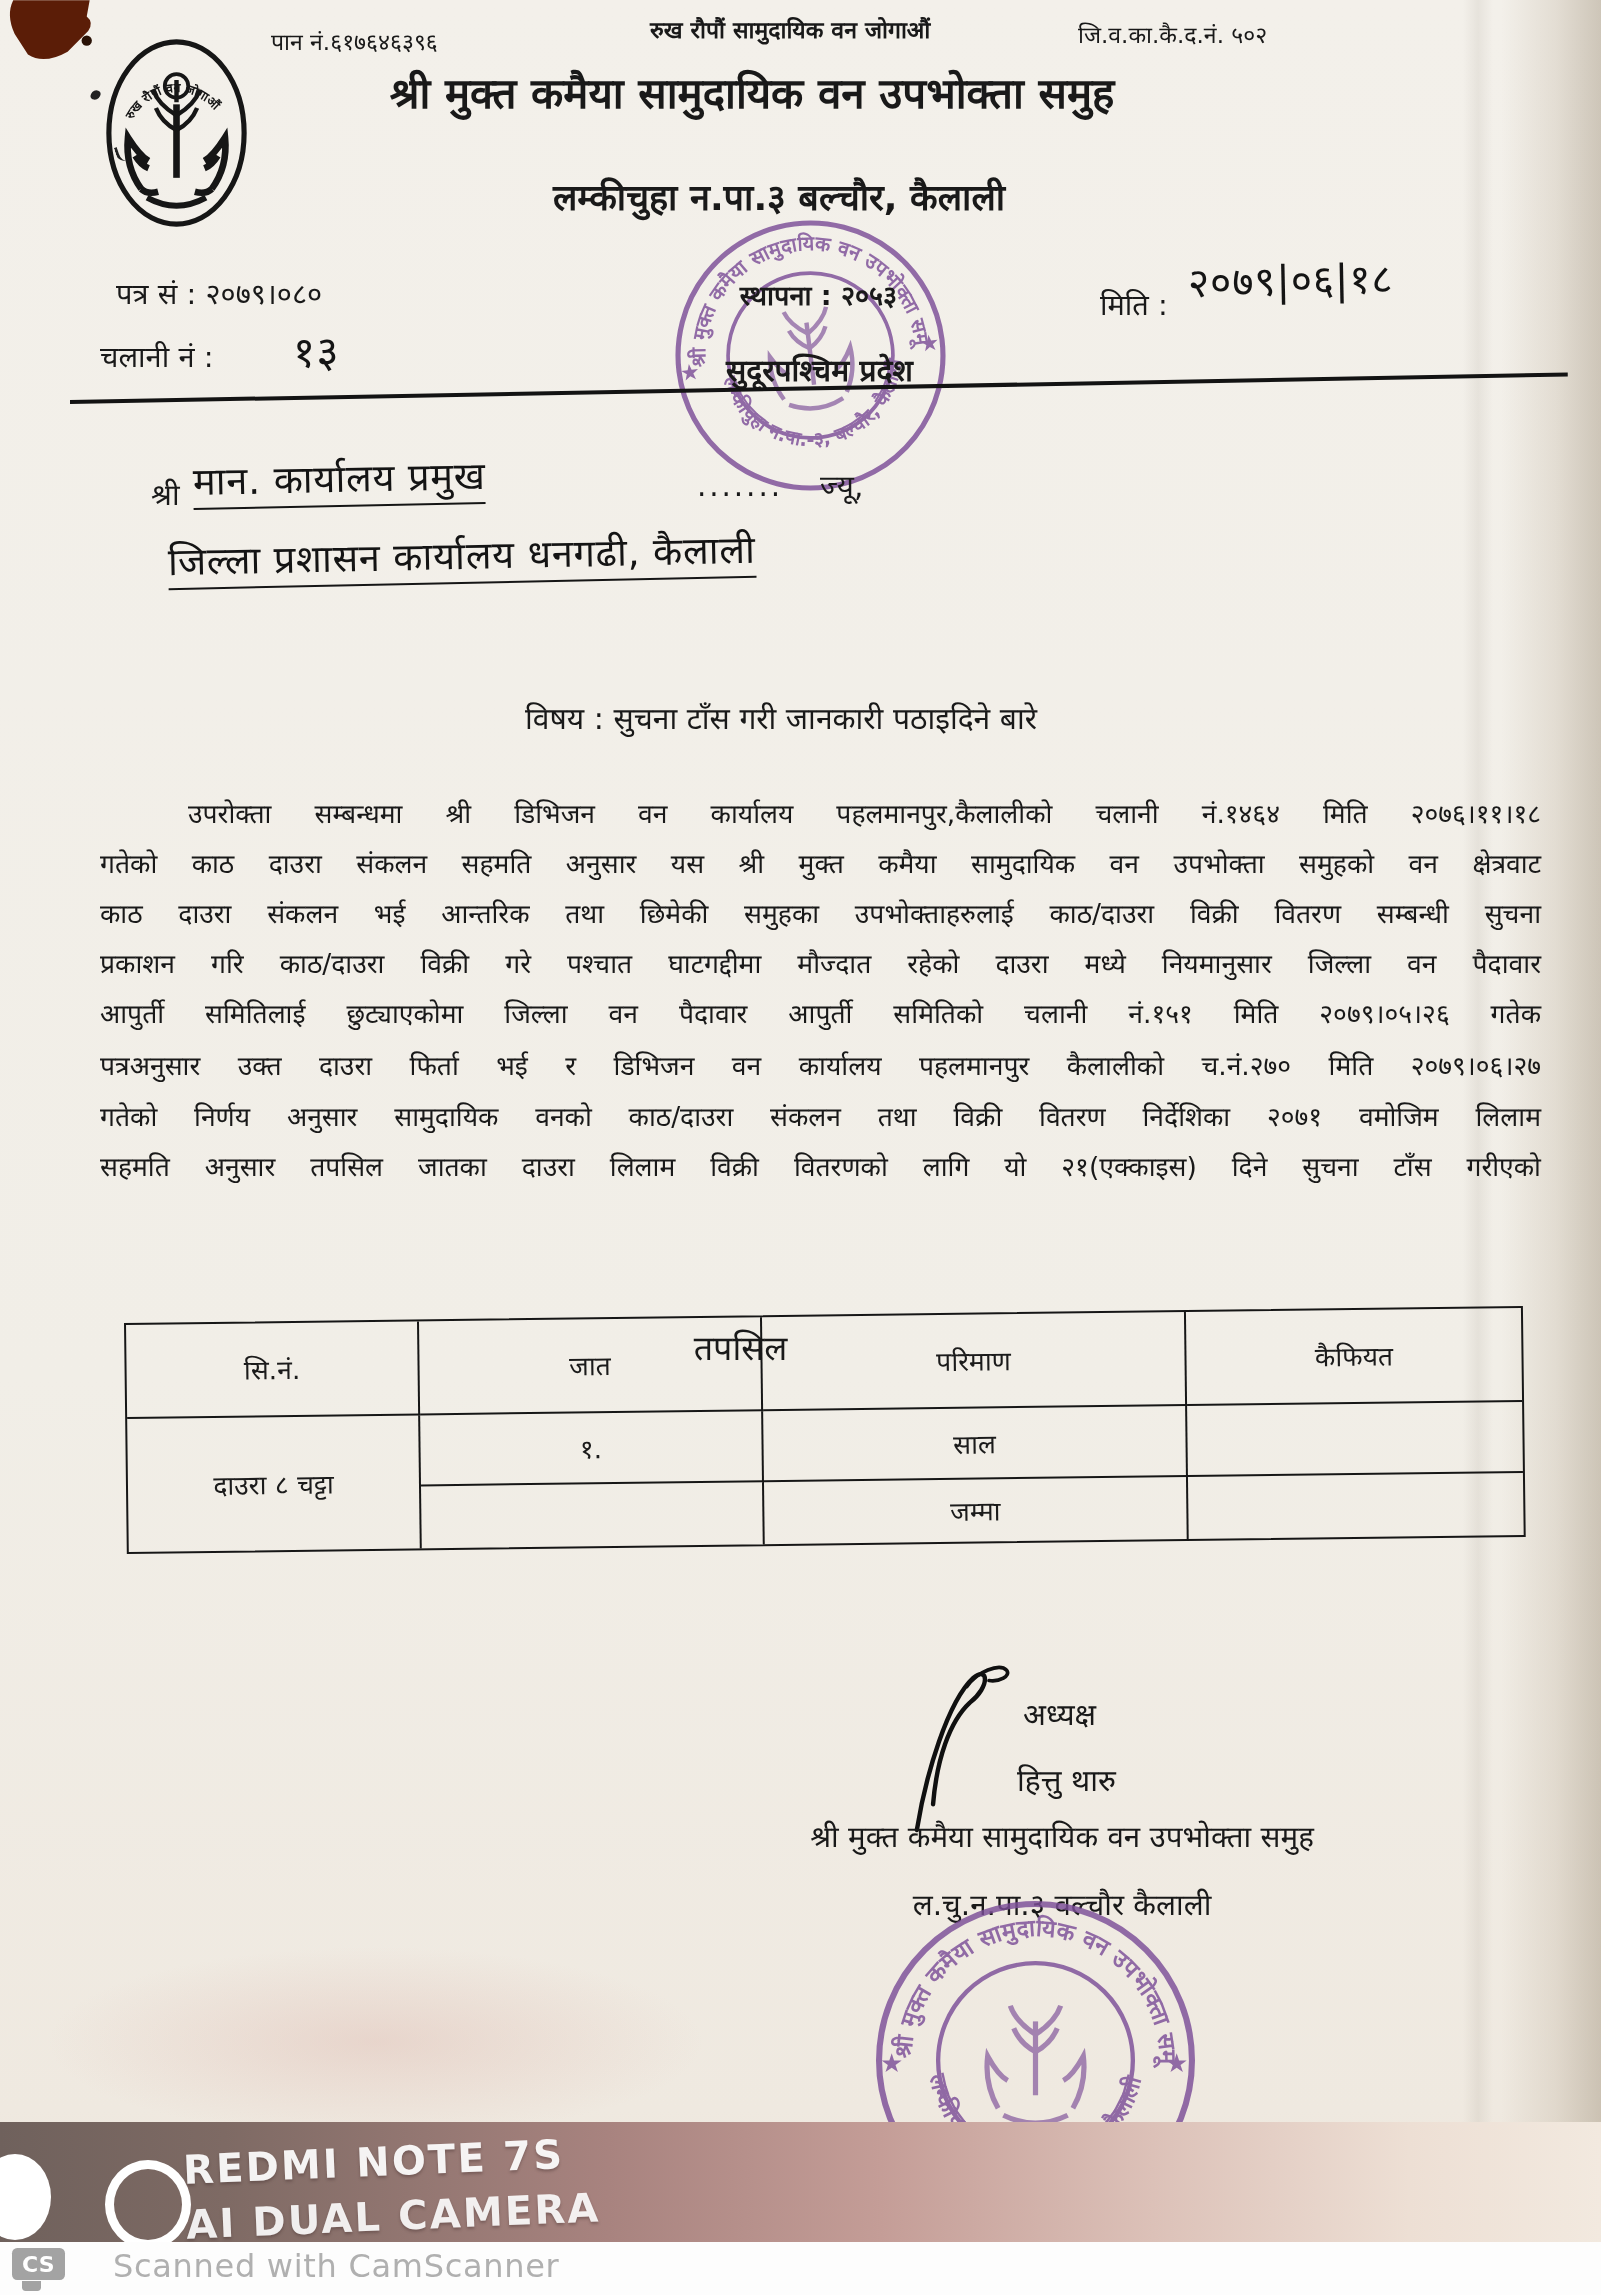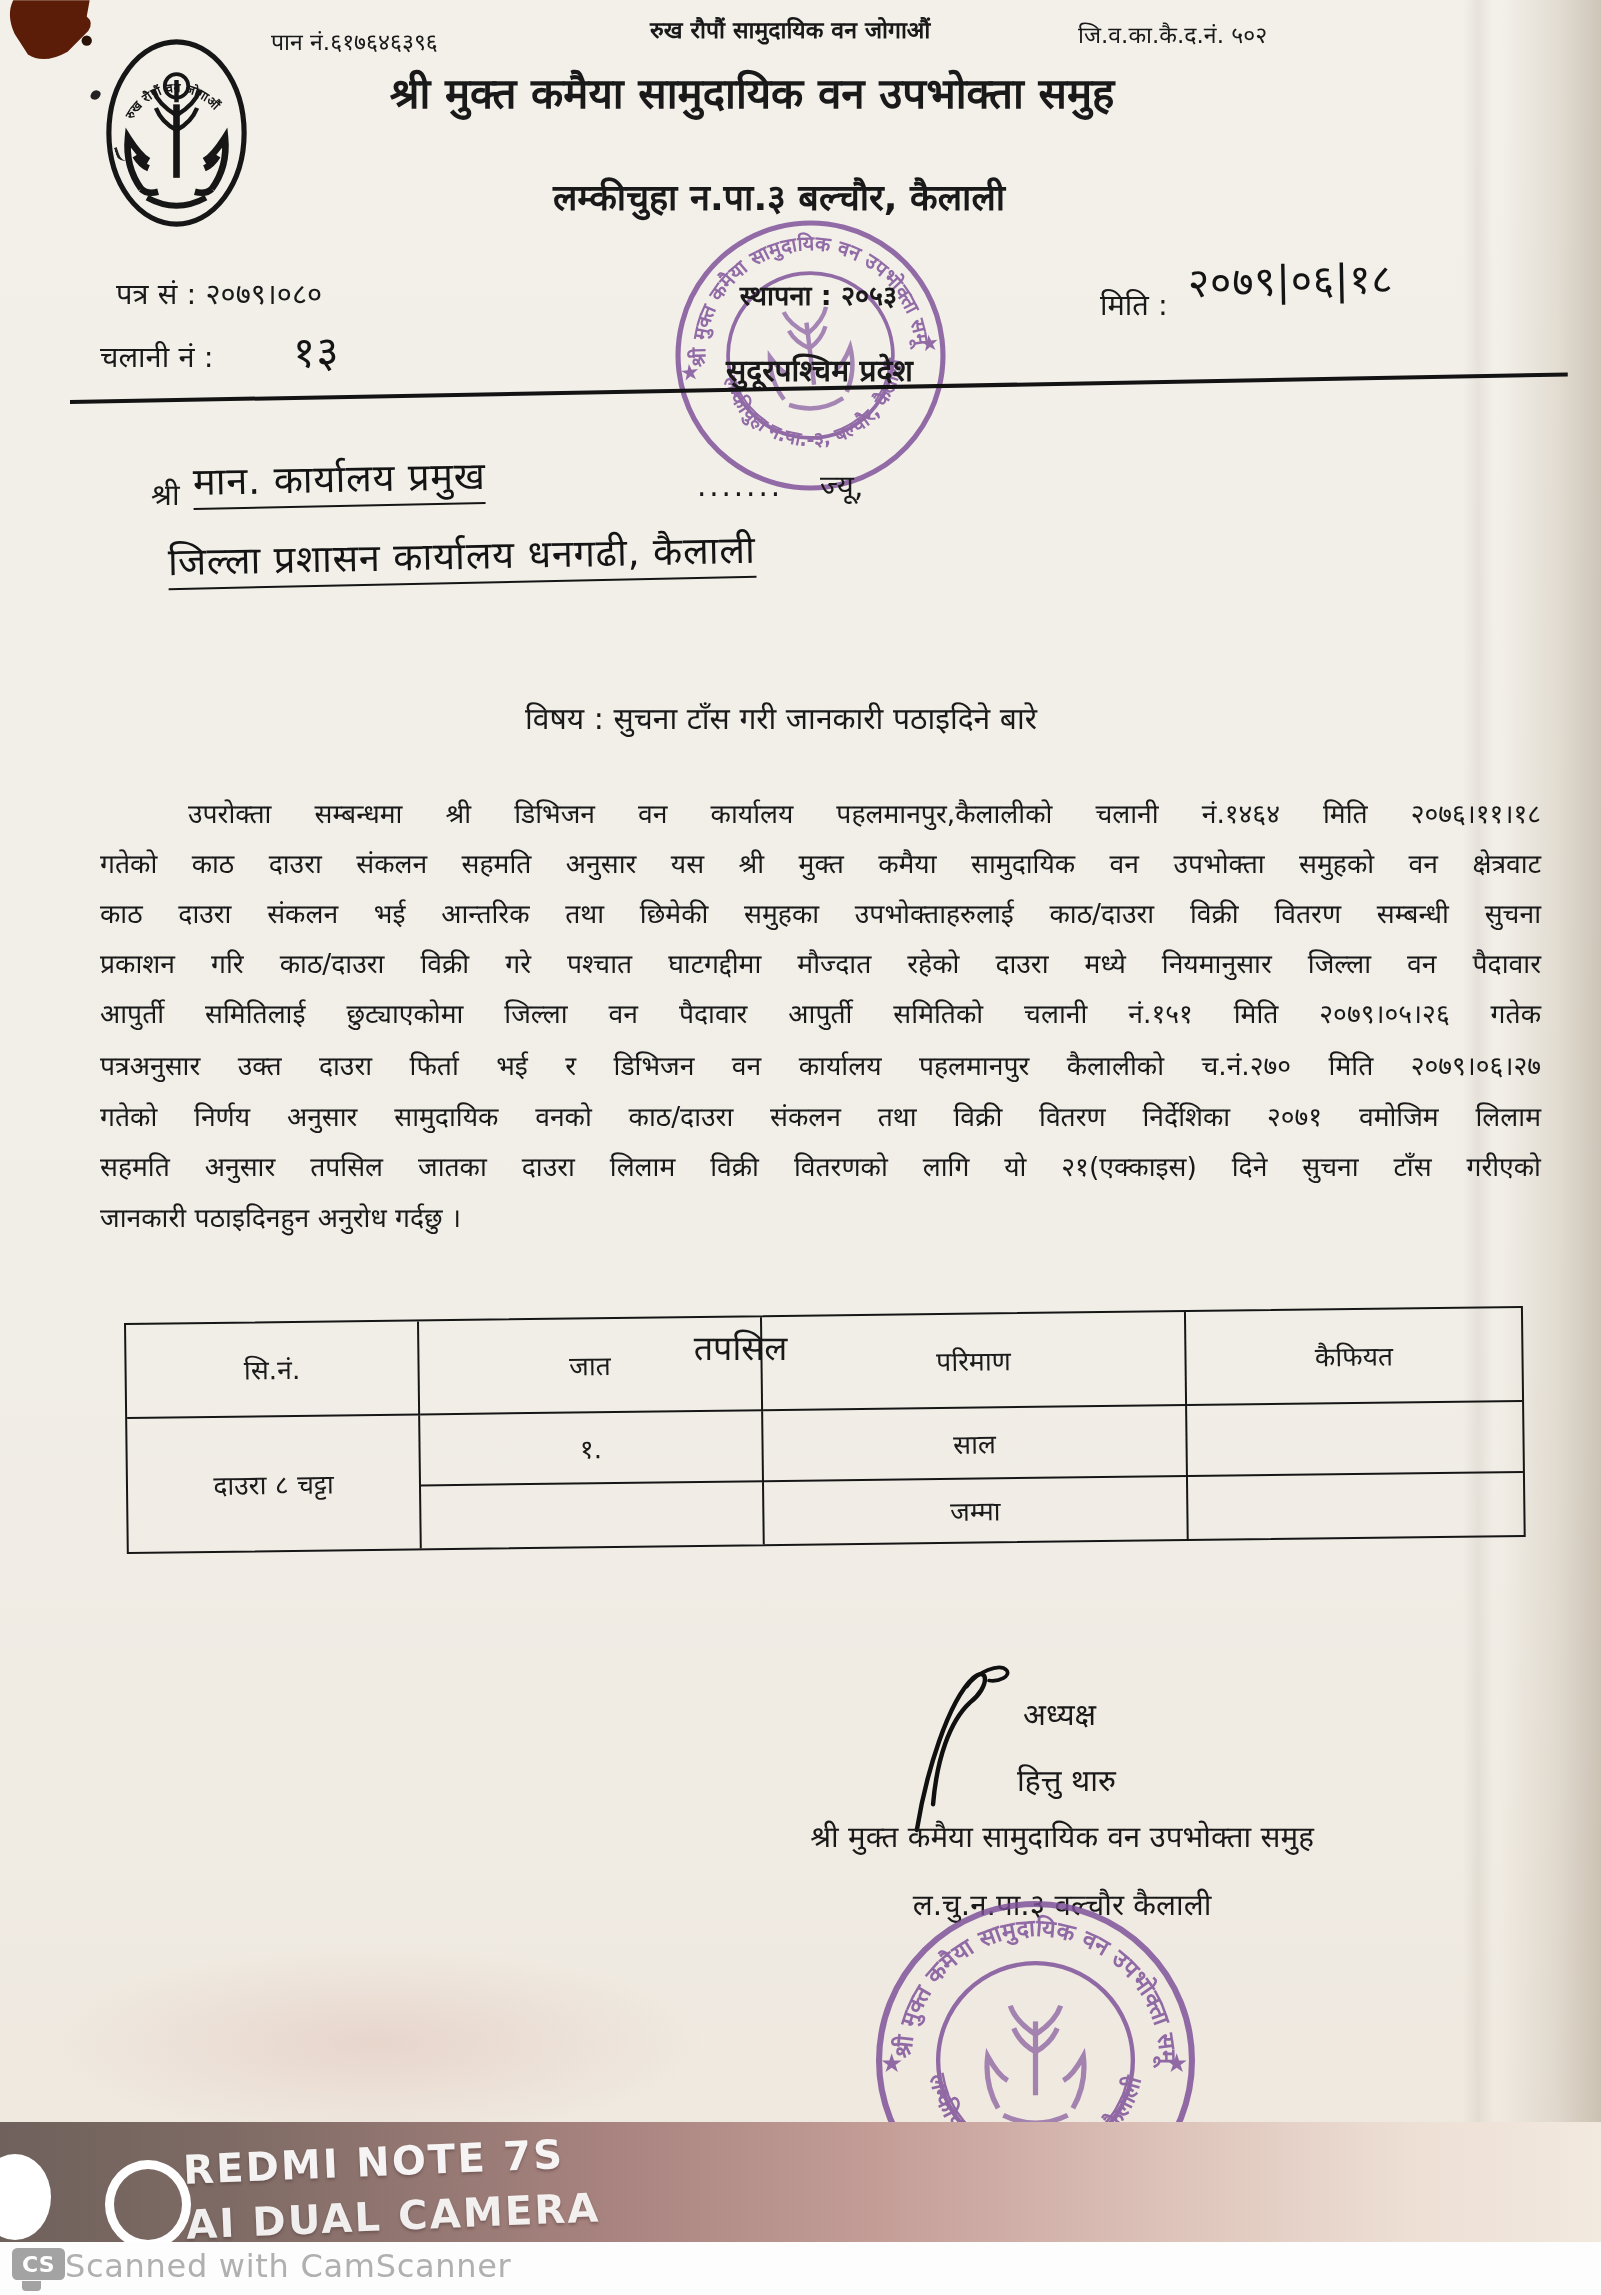--- a/index.html
+++ b/index.html
@@ -135,21 +135,20 @@
   <div class="abs printed center" style="left:383px;top:697px;width:796px;font-size:30px;font-weight:normal;">विषय : सुचना टाँस गरी जानकारी पठाइदिने बारे</div>
 
   <div class="abs printed body-line" style="left:188px;top:798px;width:1353px;">उपरोक्ता सम्बन्धमा श्री डिभिजन वन कार्यालय पहलमानपुर,कैलालीको चलानी नं.१४६४ मिति २०७६।११।१८</div>
   <div class="abs printed body-line" style="left:100px;top:848px;">गतेको काठ दाउरा संकलन सहमति अनुसार यस श्री मुक्त कमैया सामुदायिक वन उपभोक्ता समुहको वन क्षेत्रवाट</div>
   <div class="abs printed body-line" style="left:100px;top:948px;">प्रकाशन गरि काठ/दाउरा विक्री गरे पश्चात घाटगद्दीमा मौज्दात रहेको दाउरा मध्ये नियमानुसार जिल्ला वन पैदावार</div>
   <div class="abs printed body-line" style="left:100px;top:898px;">काठ दाउरा संकलन भई आन्तरिक तथा छिमेकी समुहका उपभोक्ताहरुलाई काठ/दाउरा विक्री वितरण सम्बन्धी सुचना</div>
   <div class="abs printed body-line" style="left:100px;top:998px;">आपुर्ती समितिलाई छुट्याएकोमा जिल्ला वन पैदावार आपुर्ती समितिको चलानी नं.१५१ मिति २०७९।०५।२६ गतेक</div>
   <div class="abs printed body-line" style="left:100px;top:1050px;">पत्रअनुसार उक्त दाउरा फिर्ता भई र डिभिजन वन कार्यालय पहलमानपुर कैलालीको च.नं.२७० मिति २०७९।०६।२७</div>
   <div class="abs printed body-line" style="left:100px;top:1101px;">गतेको निर्णय अनुसार सामुदायिक वनको काठ/दाउरा संकलन तथा विक्री वितरण निर्देशिका २०७१ वमोजिम लिलाम</div>
   <div class="abs printed body-line" style="left:100px;top:1151px;">सहमति अनुसार तपसिल जातका दाउरा लिलाम विक्री वितरणको लागि यो २१(एक्काइस) दिने सुचना टाँस गरीएको</div>
-  <div class="abs printed body-line body-line-last" style="left:100px;top:1202px;">जानकारी पठाइदिनहुन अनुरोध गर्दछु ।</div>
 
   <div class="abs printed center" style="left:630px;top:1324px;width:221px;font-size:34px;">तपसिल</div>
 
   <div class="abs tbl">
     <div class="cell">सि.नं.</div>
     <div class="cell">जात</div>
     <div class="cell">परिमाण</div>
     <div class="cell noR">कैफियत</div>
 
     <div class="cell">१.</div>
@@ -196,16 +195,16 @@
 
   <div class="abs band" style="z-index:5;"></div>
   <div class="abs lens-solid" style="z-index:6;"></div>
   <div class="abs lens-ring" style="z-index:6;"></div>
   <div class="abs wm1" style="z-index:6;">REDMI NOTE 7S</div>
   <div class="abs wm2" style="z-index:6;">AI DUAL CAMERA</div>
 
   <div class="abs footer" style="z-index:7;"></div>
   <div class="abs cs-badge" style="z-index:8;">CS</div>
   <div class="abs cs-tab" style="z-index:8;"></div>
-  <div class="abs cs-text" style="z-index:8;">Scanned with CamScanner</div>
+  <div class="abs cs-text" style="z-index:8;margin-left:48px;">Scanned with CamScanner</div>
 
 </div>
 
 
 </body></html>

